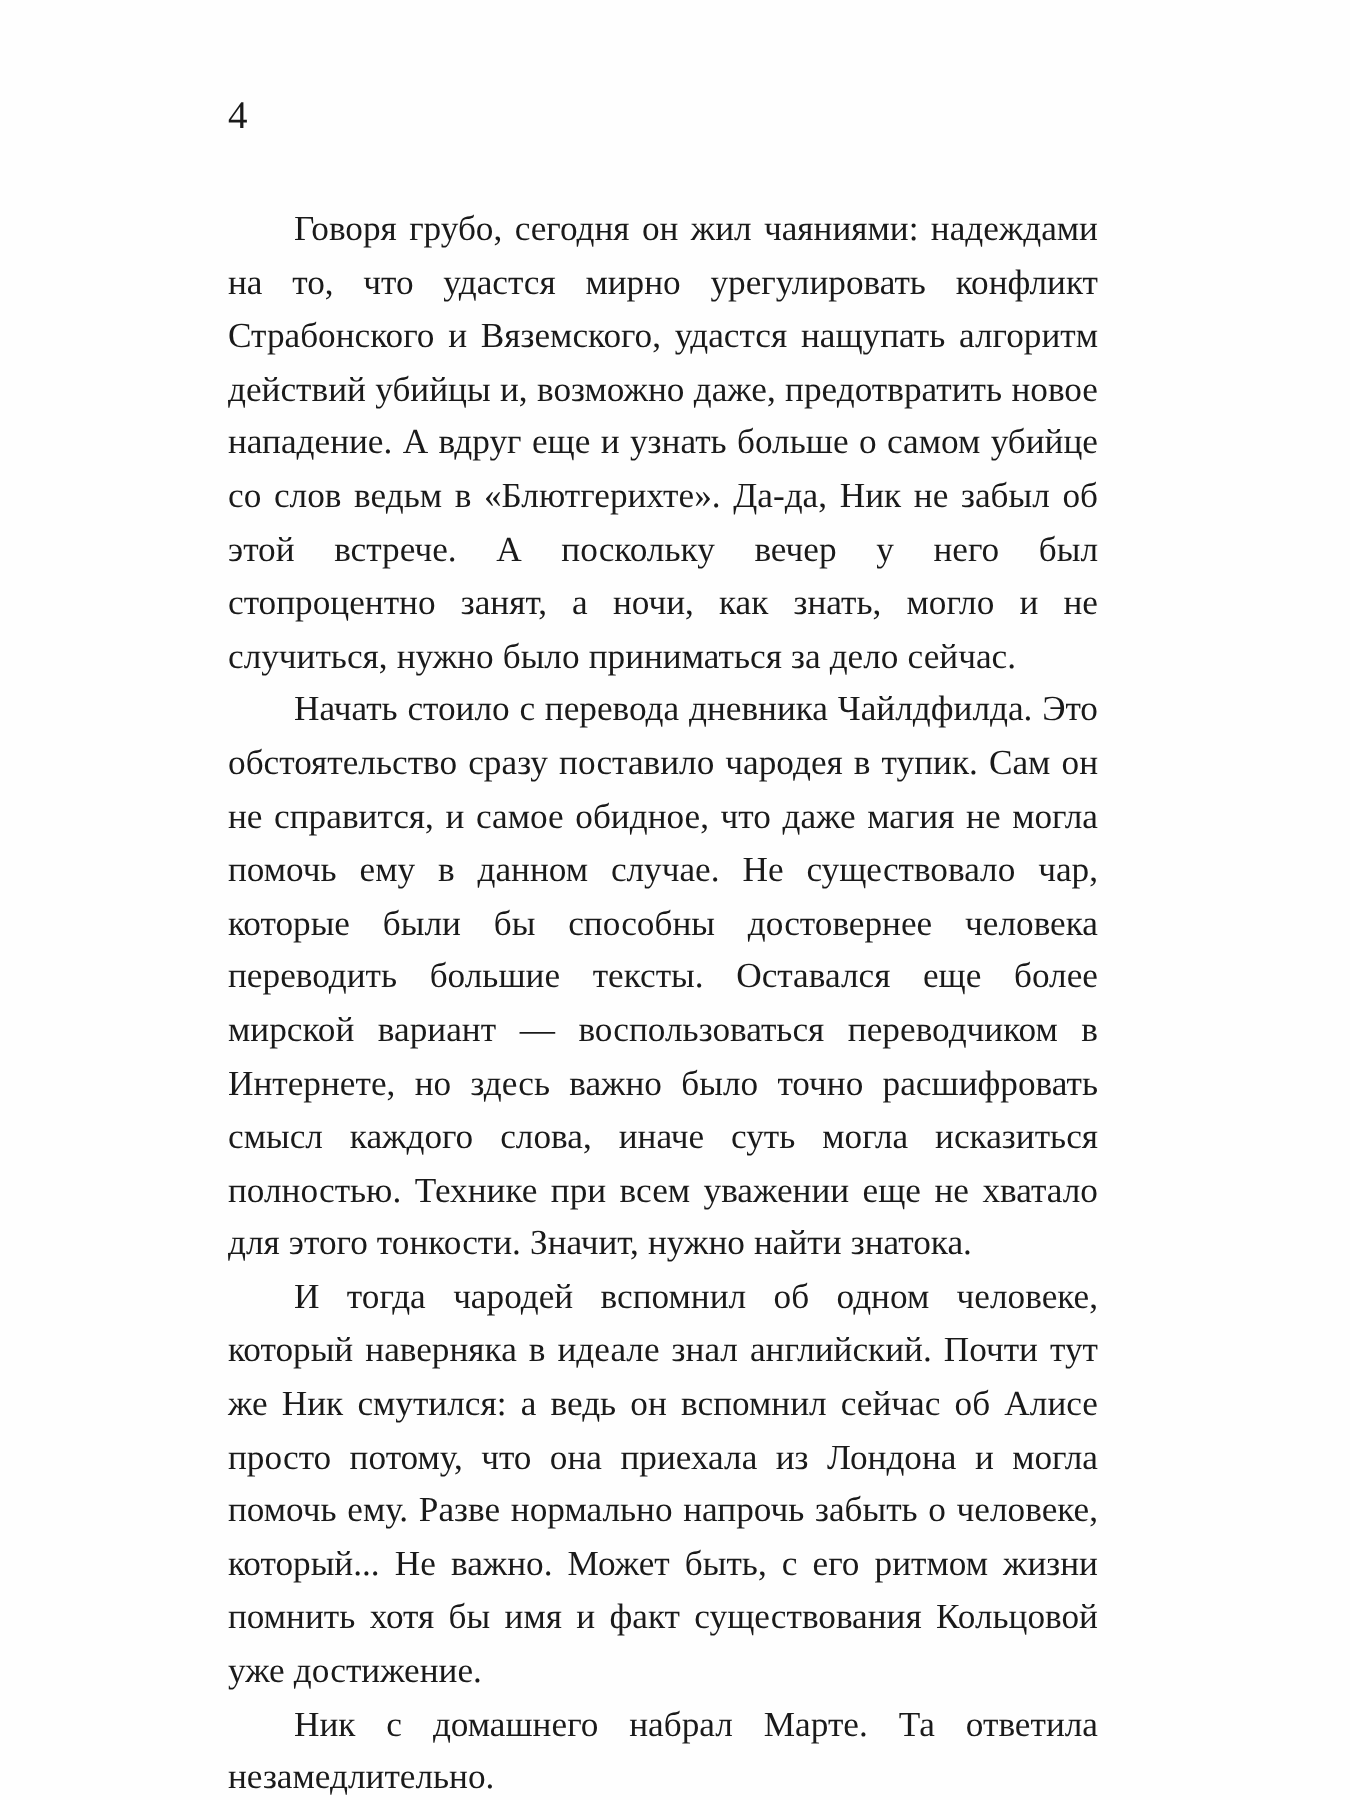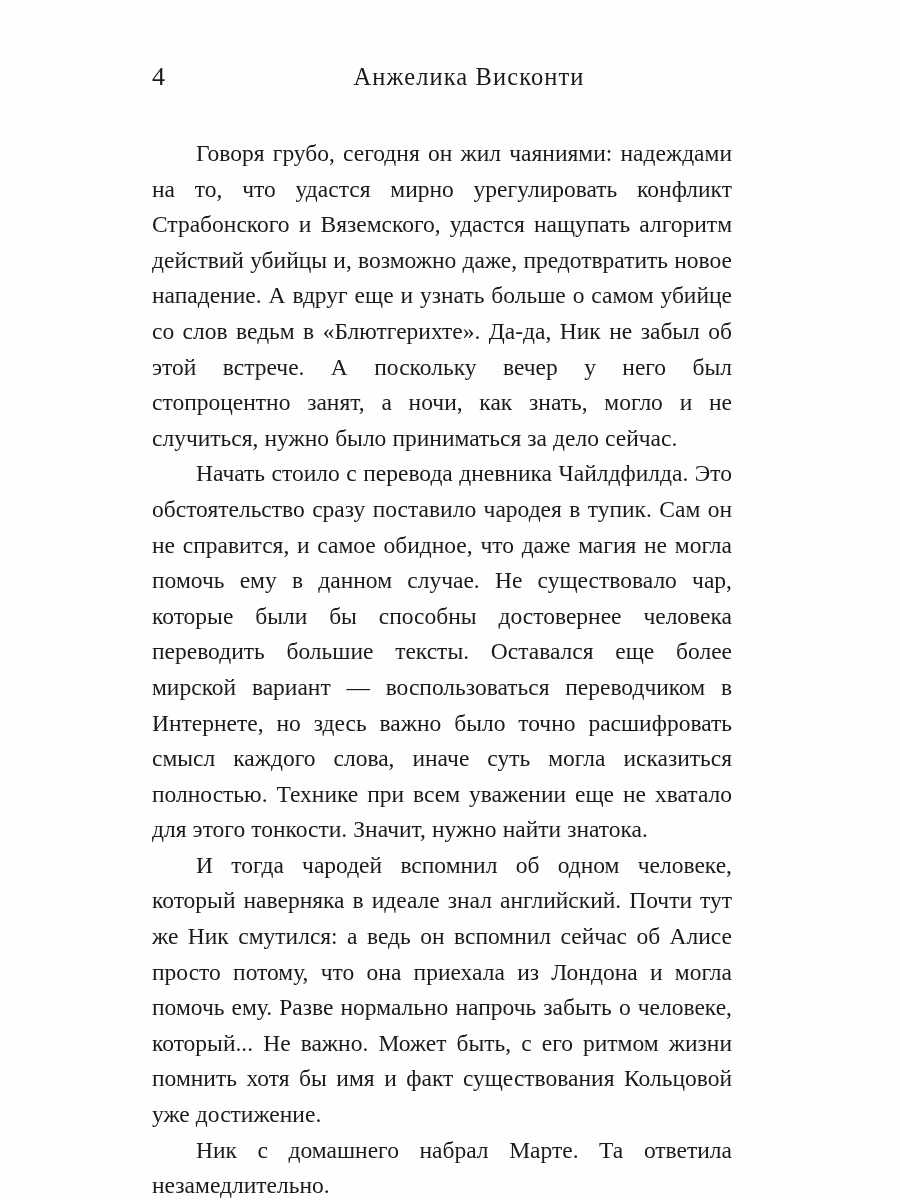--- a/index.html
+++ b/index.html
@@ -65,21 +65,20 @@
   }
 </style>
 </head>
 <body>
 
 <div class="page">
   <div class="page-inner">
 
     <div class="running-head">
       <span class="folio">4</span>
-      <span class="author-name">Анжелика Висконти</span>
     </div>
 
     <div class="body-text">
       <p>Говоря грубо, сегодня он жил чаяниями: надеждами на то, что удастся мирно урегулировать конфликт Страбонского и Вяземского, удастся нащупать алгоритм действий убийцы и, возможно даже, предотвратить новое нападение. А вдруг еще и узнать больше о самом убийце со слов ведьм в «Блютгерихте». Да-да, Ник не забыл об этой встрече. А поскольку вечер у него был стопроцентно занят, а ночи, как знать, могло и не случиться, нужно было приниматься за дело сейчас.</p>
       <p>Начать стоило с перевода дневника Чайлдфилда. Это обстоятельство сразу поставило чародея в тупик. Сам он не справится, и самое обидное, что даже магия не могла помочь ему в данном случае. Не существовало чар, которые были бы способны достовернее человека переводить большие тексты. Оставался еще более мирской вариант — воспользоваться переводчиком в Интернете, но здесь важно было точно расшифровать смысл каждого слова, иначе суть могла исказиться полностью. Технике при всем уважении еще не хватало для этого тонкости. Значит, нужно найти знатока.</p>
       <p>И тогда чародей вспомнил об одном человеке, который наверняка в идеале знал английский. Почти тут же Ник смутился: а ведь он вспомнил сейчас об Алисе просто потому, что она приехала из Лондона и могла помочь ему. Разве нормально напрочь забыть о человеке, который... Не важно. Может быть, с его ритмом жизни помнить хотя бы имя и факт существования Кольцовой уже достижение.</p>
       <p>Ник с домашнего набрал Марте. Та ответила незамедлительно.</p>
 
     </div>
 

